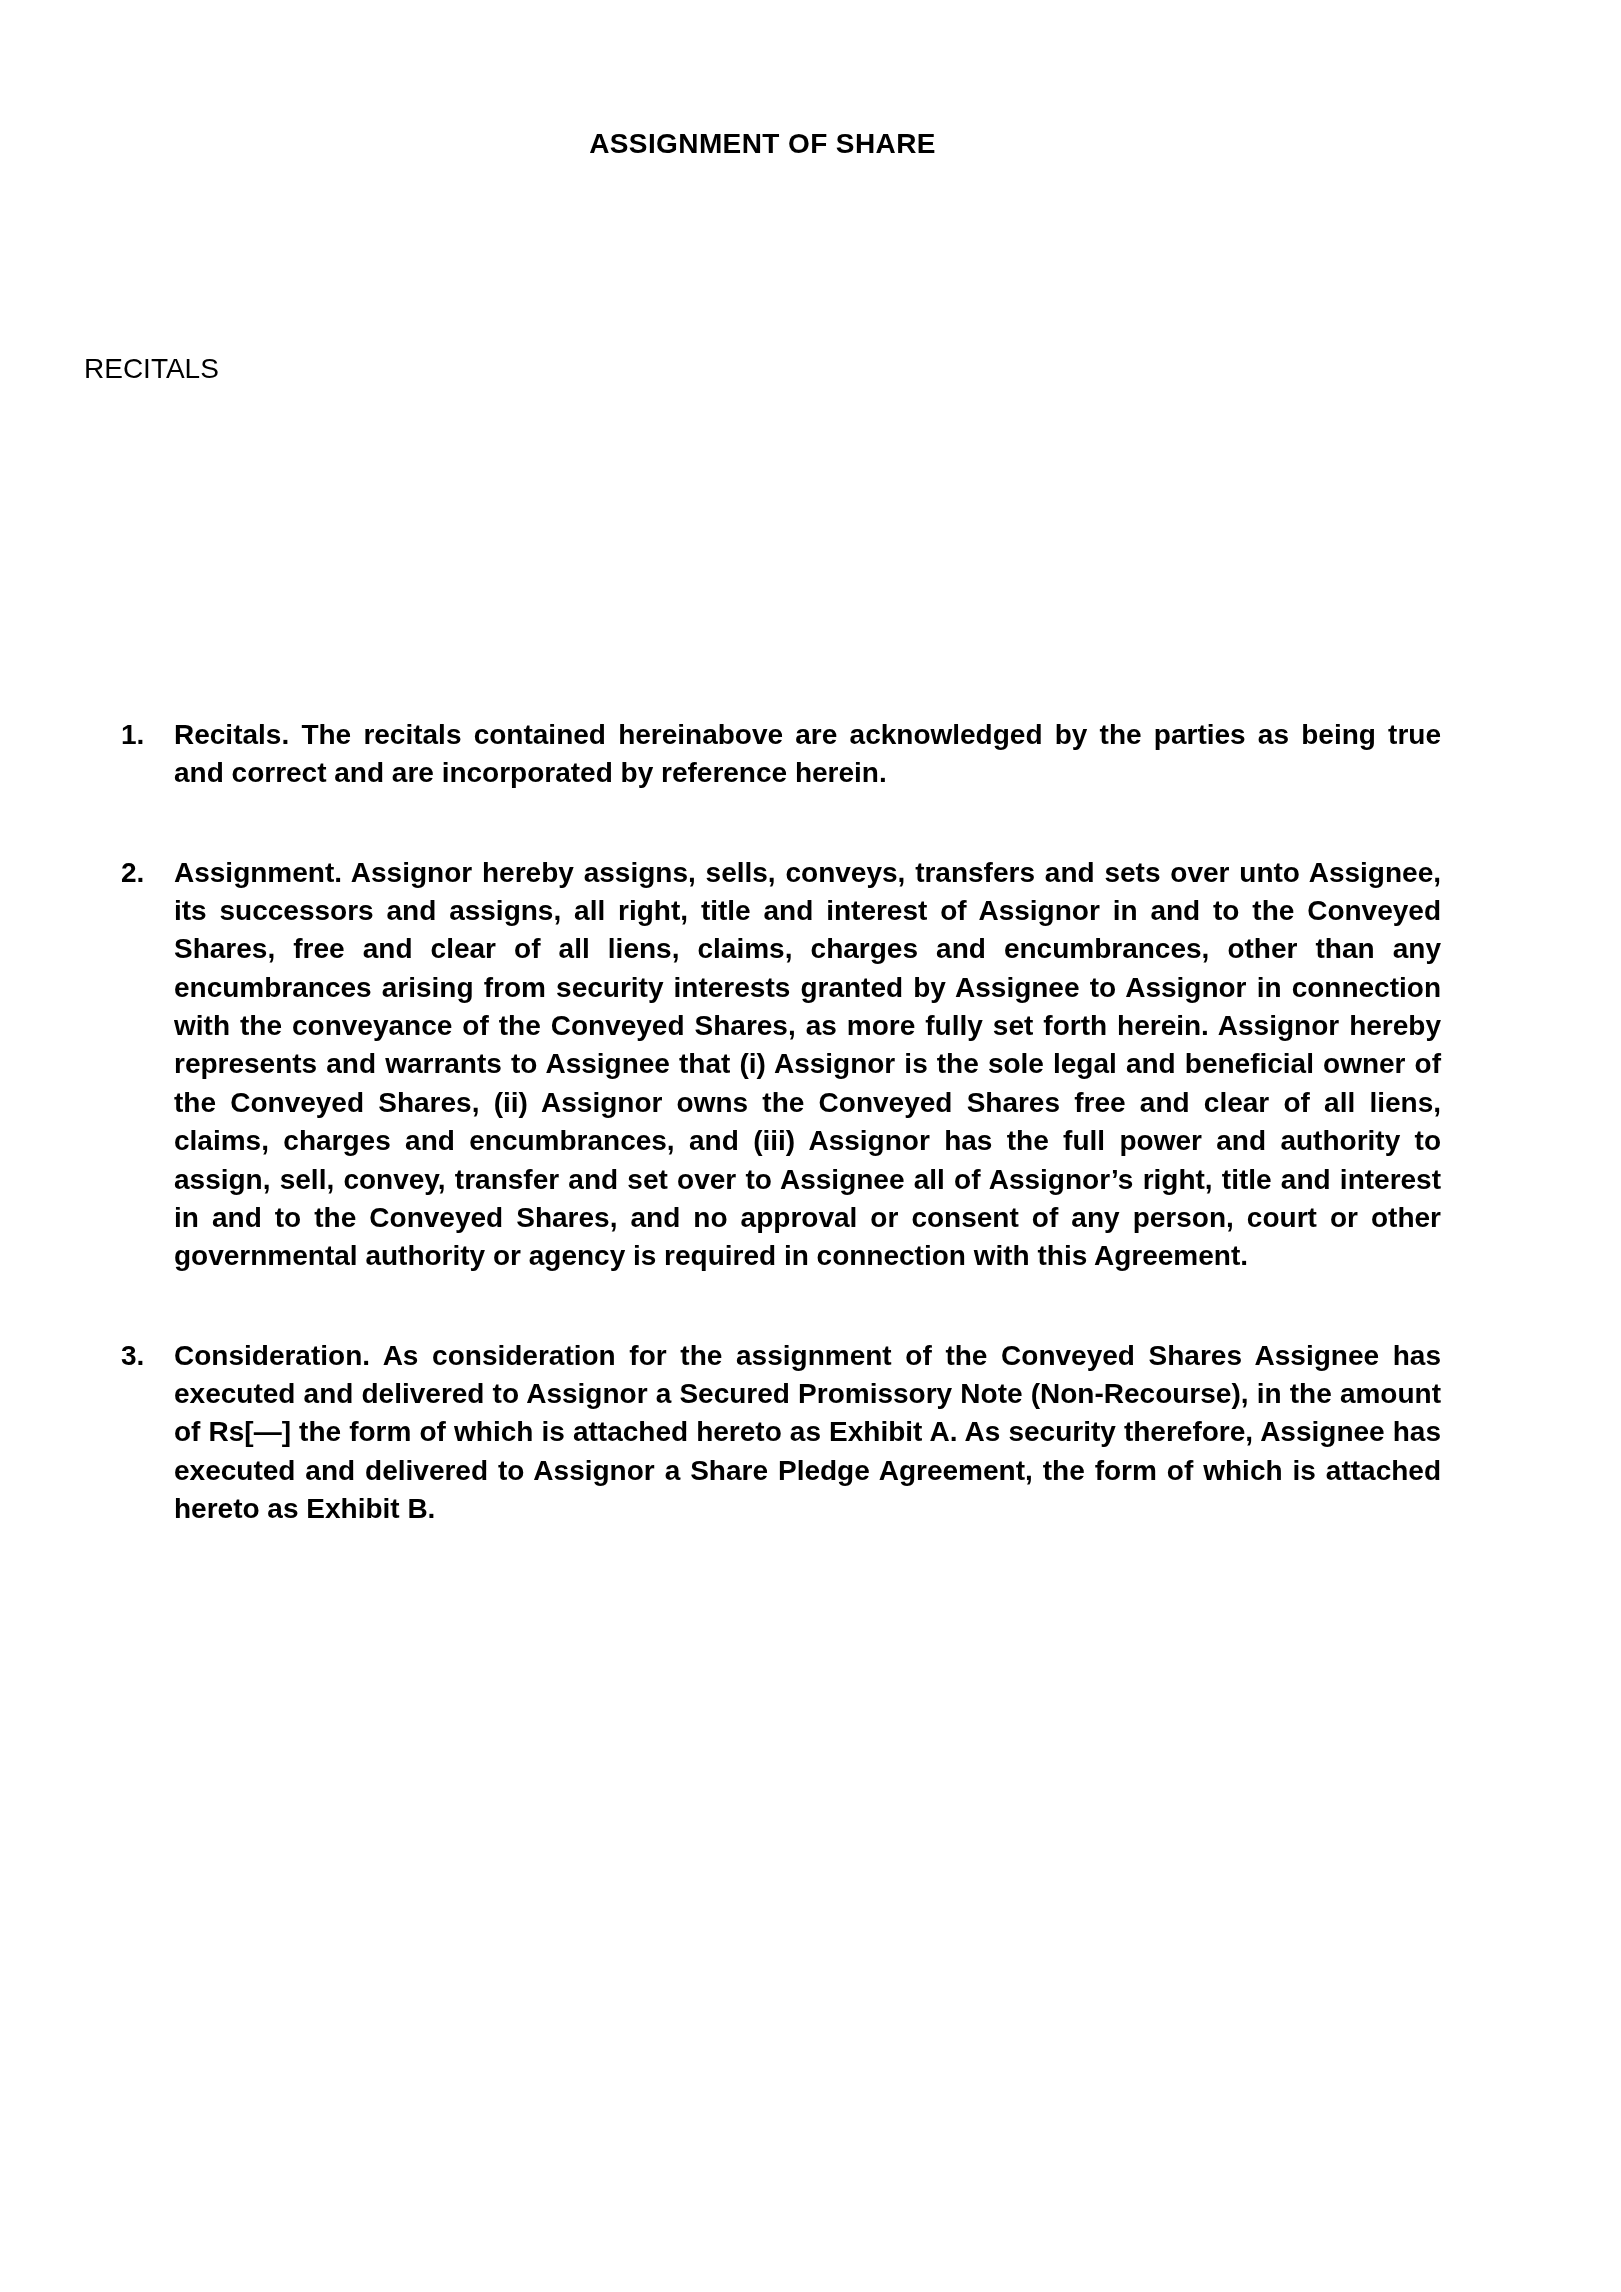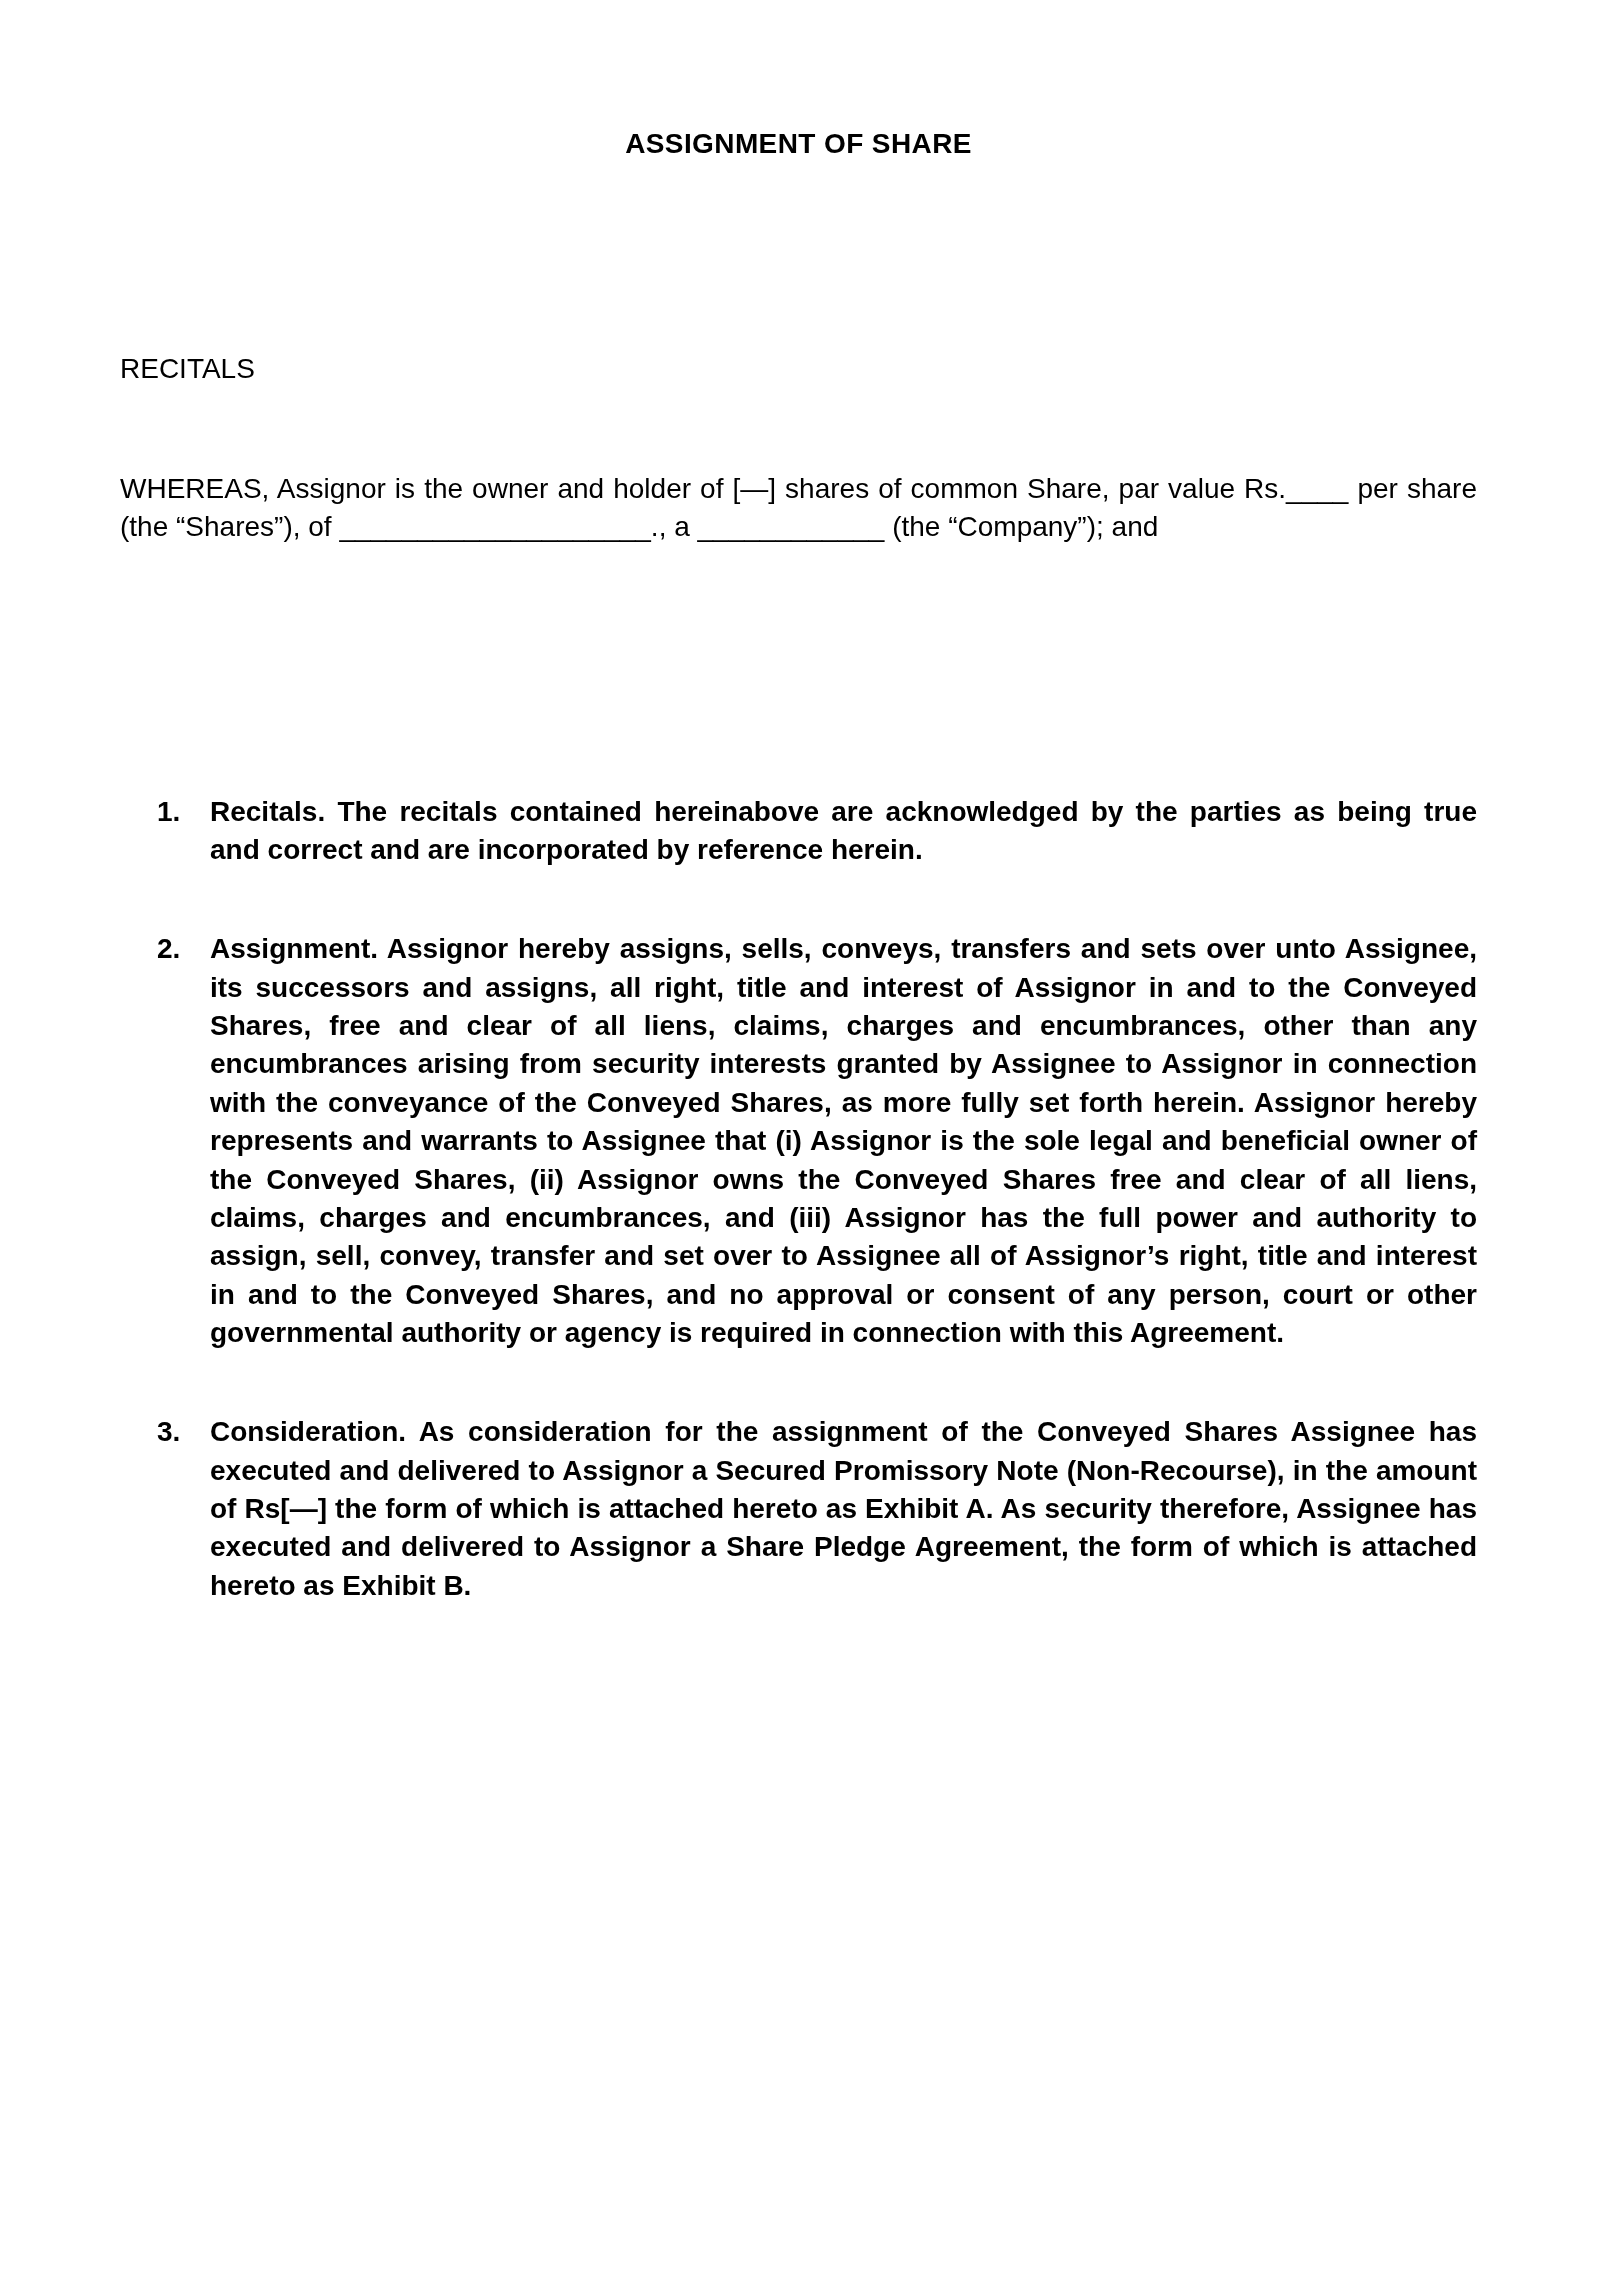--- a/index.html
+++ b/index.html
@@ -8,21 +8,21 @@
     padding: 0;
     background: #ffffff;
   }
 
   .page {
     position: relative;
     width: 1621px;
     height: 2293px;
     background: #ffffff;
     box-sizing: border-box;
-    padding: 127px 135px 0 120px;
+    padding: 127px 135px 0 84px;
     font-family: "Liberation Sans", "DejaVu Sans", sans-serif;
     font-stretch: condensed;
     color: #000000;
     overflow: hidden;
   }
 
   
   .doc {
     width: 1357px;
     transform-origin: top left;
@@ -95,21 +95,20 @@
 
     <h1 class="doc-title">ASSIGNMENT OF SHARE</h1>
 
 
     <div class="gap-lg"></div>
 
     <p class="para left">RECITALS</p>
 
     <div class="gap-lg"></div>
 
-    <p class="para">WHEREAS, Assignor is the owner and holder of [—] shares of common Share, par value Rs.____ per share (the “Shares”), of ____________________., a ____________ (the “Company”); and</p>
 
     <div class="gap-lg"></div>
 
 
     <div class="gap-lg"></div>
 
 
     <div class="gap-lg"></div>
 
     <ol class="clauses">

